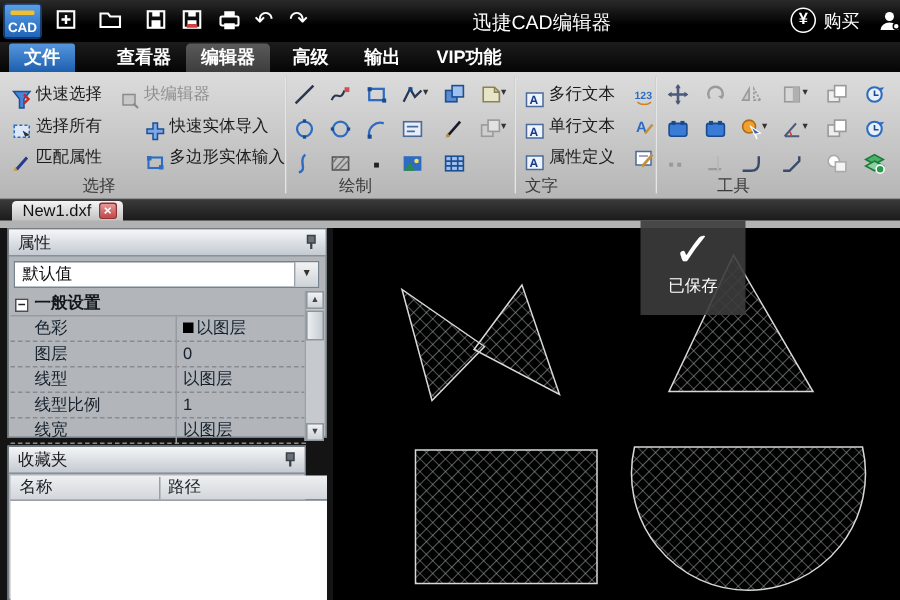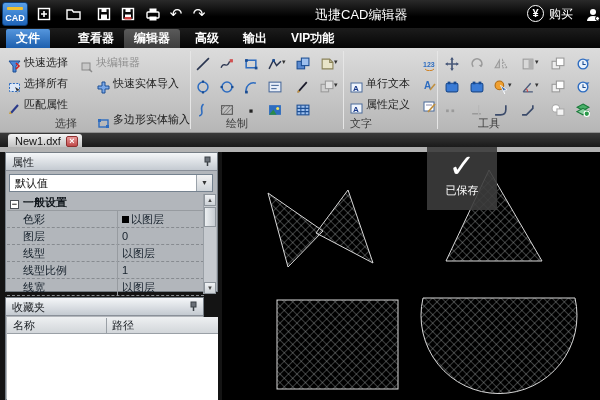--- a/index.html
+++ b/index.html
@@ -332,21 +332,21 @@
         </svg> <span class="lbl">块编辑器</span></div>
     <div class="abs ritem" style="left:8px;top:28px"><svg class="ic" width="13" height="13">
           <use href="#s-selall"></use>
         </svg> <span class="lbl">选择所有</span></div>
     <div class="abs ritem" style="left:8px;top:49px"><svg class="ic" width="13" height="13">
           <use href="#s-brush"></use>
         </svg> <span class="lbl">匹配属性</span></div>
     <div class="abs ritem" style="left:97px;top:28px"><svg class="ic" width="13" height="13">
           <use href="#s-plus"></use>
         </svg> <span class="lbl">快速实体导入</span></div>
-    <div class="abs ritem" style="left:97px;top:64px"><svg class="ic" width="13" height="13">
+    <div class="abs ritem" style="left:97px;top:49px"><svg class="ic" width="13" height="13">
           <use href="#s-poly"></use>
         </svg> <span class="lbl">多边形实体输入</span></div>
     <div class="abs glabel" style="left:55px;width:80px">选择</div>
     <div class="abs gdivider" style="left:190px"></div>
 
     <div class="abs" style="left:196px;top:6px"><svg class="ic" width="14" height="14">
           <use href="#s-line"></use>
         </svg></div>
     <div class="abs" style="left:220px;top:6px"><svg class="ic" width="14" height="14">
           <use href="#s-sketch"></use>
@@ -392,20 +392,23 @@
         </svg></div>
     <div class="abs" style="left:268px;top:52px"><svg class="ic" width="14" height="14">
           <use href="#s-img"></use>
         </svg></div>
     <div class="abs" style="left:296px;top:52px"><svg class="ic" width="14" height="14">
           <use href="#s-table"></use>
         </svg></div>
     <div class="abs glabel" style="left:226px;width:80px">绘制</div>
     <div class="abs gdivider" style="left:343px"></div>
 
+    <div class="abs ritem" style="left:350px;top:7px"><svg class="ic" width="13" height="13">
+          <use href="#s-mtext"></use>
+        </svg> <span class="lbl">多行文本</span></div>
     <div class="abs ritem" style="left:350px;top:28px"><svg class="ic" width="13" height="13">
           <use href="#s-mtext"></use>
         </svg> <span class="lbl">单行文本</span></div>
     <div class="abs ritem" style="left:350px;top:49px"><svg class="ic" width="13" height="13">
           <use href="#s-mtext"></use>
         </svg> <span class="lbl">属性定义</span></div>
     <div class="abs" style="left:423px;top:7px"><svg class="ic" width="13" height="13">
           <use href="#s-num"></use>
         </svg></div>
     <div class="abs" style="left:423px;top:28px"><svg class="ic" width="13" height="13">

